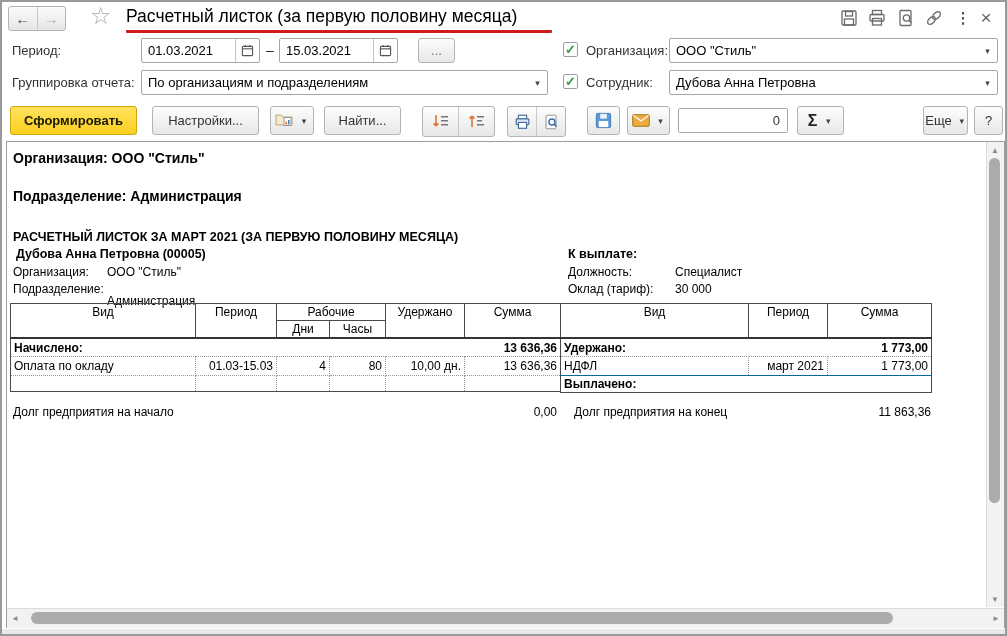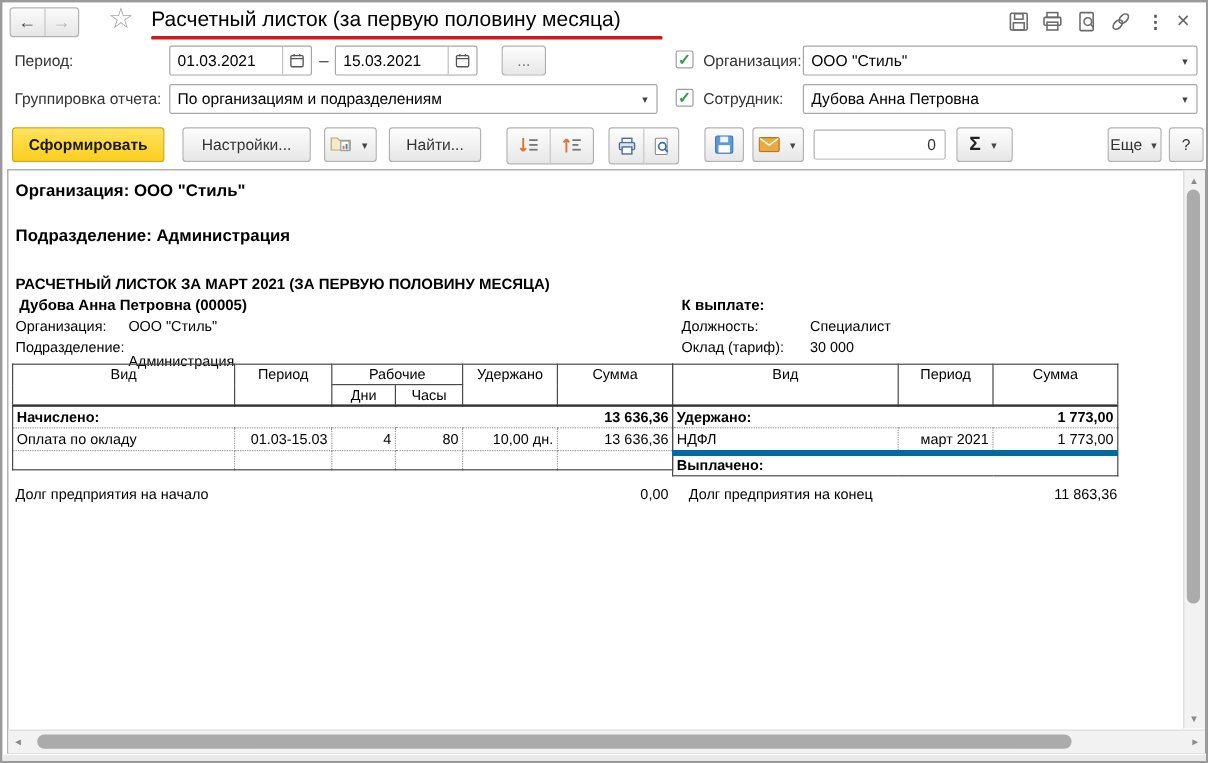--- a/index.html
+++ b/index.html
@@ -55,21 +55,21 @@
     border:1px solid #4a4a4a;}
   .rpt-table th{font-weight:normal;text-align:center;vertical-align:top;border:1px solid #4a4a4a;
     padding:1px 3px;overflow:hidden;}
   .rpt-table thead{border-bottom:2px solid #333;}
   .rpt-table td{padding:1px 3px;overflow:hidden;white-space:nowrap;}
   .th-left{text-align:left;}
   .total-row td{font-weight:bold;height:15px;}
   .data-row td{border:1px dotted #979797;height:16px;}
   .empty-row td{height:13px;}
   .num{text-align:right;}
-  .solid-top td{border-top:5px solid #0369a1;}
+  .solid-top td{border-top:1px solid #0369a1;}
   
   .vscroll{right:0;top:0;width:17px;height:465px;background:#f2f2f2;border-left:1px solid #dcdcdc;}
   .vthumb{position:absolute;left:2px;top:16px;width:11px;height:345px;background:#ababab;border-radius:6px;cursor:pointer;}
   .hscroll{left:0;top:466px;width:997px;height:19px;background:#f2f2f2;border-top:1px solid #dcdcdc;}
   .hthumb{position:absolute;left:24px;top:3px;width:862px;height:12px;background:#ababab;border-radius:6px;cursor:pointer;}
   .scroll-arrow{position:absolute;color:#8a8a8a;font-size:8px;display:flex;align-items:center;justify-content:center;cursor:pointer;}
   .statusbar{left:0;top:627px;width:1003px;height:7px;background:#e9e9e9;}
 </style>
 </head>
 <body>

